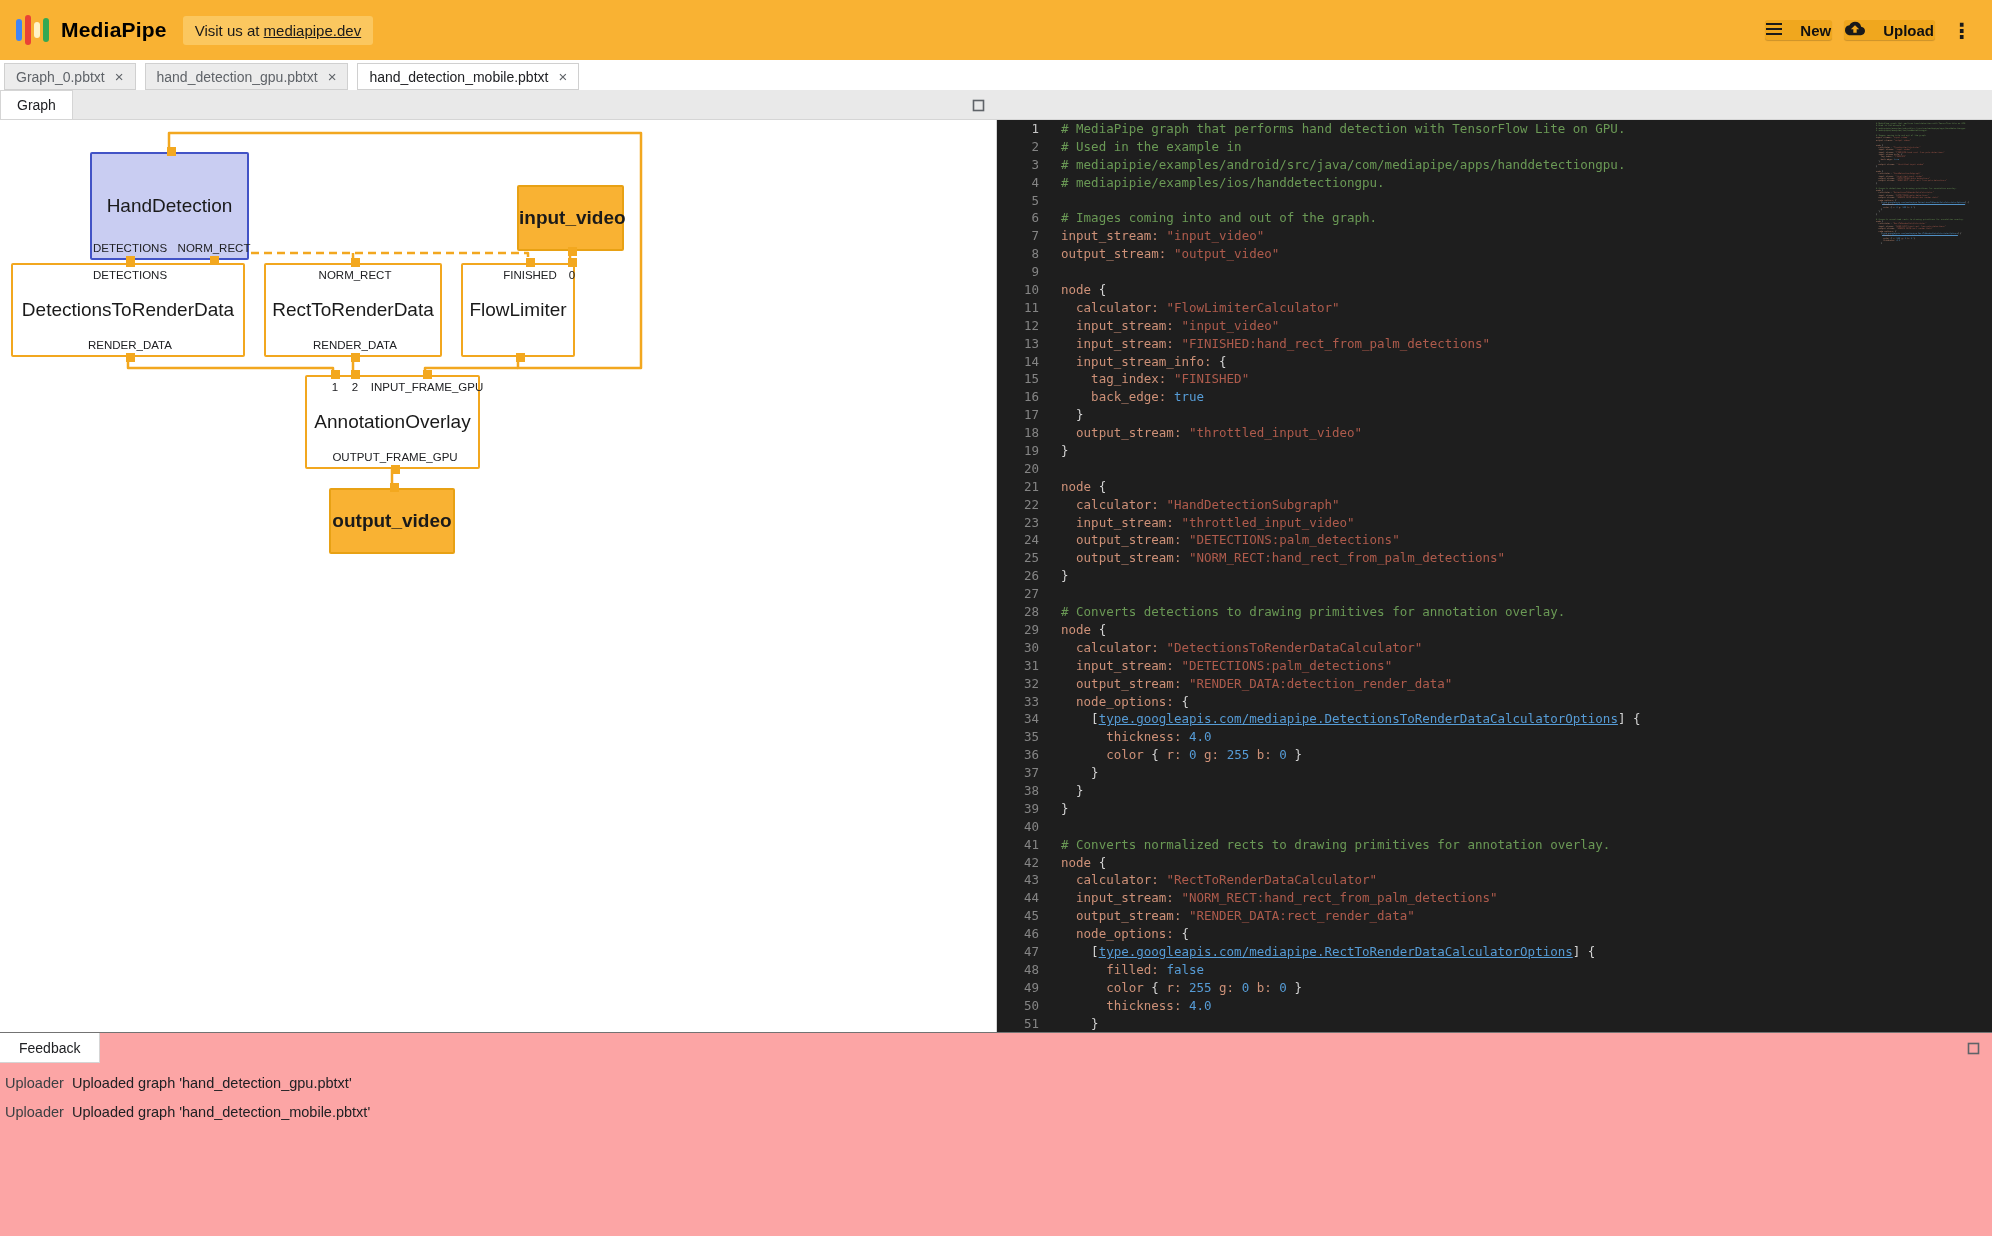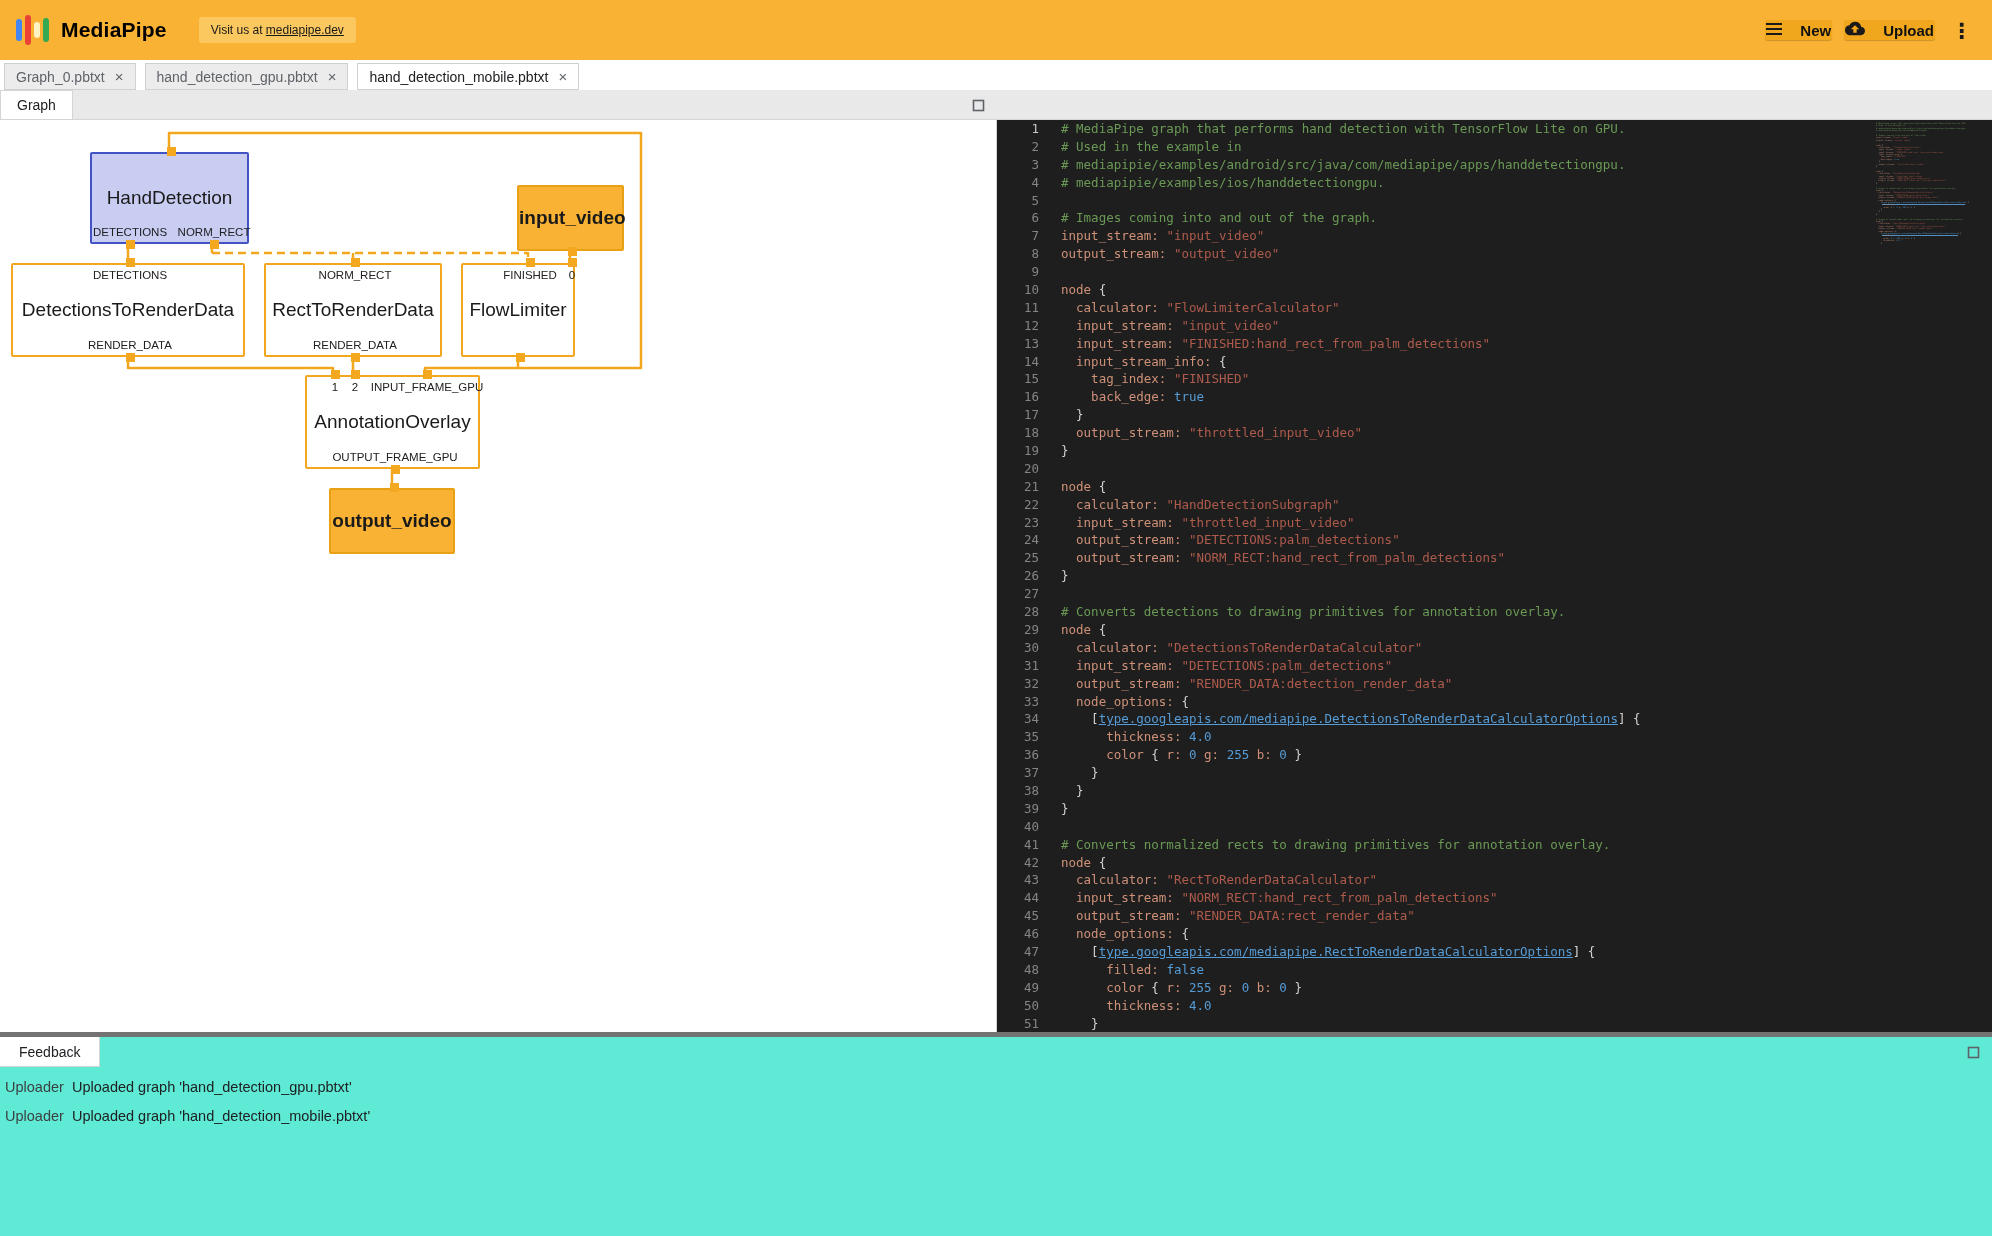--- a/index.html
+++ b/index.html
@@ -9,21 +9,21 @@
 
   
   .topbar{position:absolute;left:0;top:0;width:100%;height:60px;background:#F9B233;display:flex;align-items:center;padding:0 16px;gap:12px}
   .logo{display:flex;align-items:center;gap:3px;height:36px}
   .logo i{display:block;width:6px;border-radius:3px}
   .logo i:nth-child(1){height:22px;background:#4285F4}
   .logo i:nth-child(2){height:30px;background:#EA4335}
   .logo i:nth-child(3){height:16px;background:#FFF3C4}
   .logo i:nth-child(4){height:24px;background:#34A853}
   .app-title{font-size:21px;font-weight:700;color:#000000;letter-spacing:.2px}
-  .visit-chip{margin-left:20px;background:#FBC75F;border-radius:3px;padding:6px 12px;font-size:12px;color:#1A1A1A;white-space:nowrap}
+  .visit-chip{margin-left:4px;background:#FBC75F;border-radius:3px;padding:6px 12px;font-size:15px;color:#1A1A1A;white-space:nowrap}
   .visit-link{color:#1A1A1A;text-decoration:underline;cursor:pointer}
   .spacer{flex:1}
   .hdr-btn{display:flex;align-items:center;gap:18px;background:#F0A71E;border:none;border-radius:3px;height:20px;padding:0 1px;font-size:15px;font-weight:700;color:#111;font-family:inherit;box-shadow:0 1px 1px rgba(0,0,0,.18);cursor:pointer;white-space:nowrap}
   .kebab{font-size:21px;font-weight:700;color:#1A1A1A;padding:0 4px;cursor:pointer;line-height:1}
 
   
   .file-tabs{position:absolute;top:60px;left:0;width:100%;height:30px;background:#fff;display:flex;align-items:flex-start;padding-left:4px;gap:9px}
   .ftab{display:flex;align-items:center;gap:10px;margin-top:3px;height:27px;padding:0 11px;border:1px solid #D0D0D0;background:#ECECEC;color:#5F6368;font-size:14px;cursor:pointer;white-space:nowrap}
   .ftab.active{background:#fff;color:#202124}
   .ftab-x{font-size:15px;color:#5F6368;line-height:1;cursor:pointer}
@@ -65,21 +65,21 @@
   .tk-k{color:#CE9178}
   .tk-s{color:#AE5B4C}
   .tk-n{color:#569CD6}
   .tk-b{color:#569CD6}
   .tk-p{color:#D4D4D4}
   .tk-u{color:#569CD6;text-decoration:underline}
   .minimap{position:absolute;right:14px;top:2px;width:102px;font-family:"DejaVu Sans Mono","Liberation Mono",monospace;white-space:pre;overflow:hidden;opacity:.9}
   .mline{height:2.4px;line-height:2.4px;font-size:2px}
 
   
-  .feedback{position:absolute;top:1032px;left:0;width:100%;height:204px;background:#5eead4;border-top:5px solid #737373}
+  .feedback{position:absolute;top:1032px;left:0;width:100%;height:204px;background:#fca5a5;border-top:1px solid #737373}
   .fb-head{position:relative;height:30px}
   .fb-tab{display:inline-flex;align-items:center;height:30px;padding:0 19px;background:#fff;border-right:1px solid #D5D5D5;border-bottom:1px solid #D5D5D5;font-size:14px;color:#202124;cursor:pointer}
   .fb-rows{padding-top:5px}
   .fb-row{display:flex;align-items:center;height:29px;padding-left:5px;font-size:14.5px}
   .fb-source{width:67px;color:#3C4043}
   .fb-message{color:#202124}
 </style>
 </head>
 <body>
 
@@ -147,21 +147,21 @@
         <path d="M212,133 L528,133 L528,144" class="edge dashed"></path>
         <path d="M353,133 L353,144" class="edge"></path>
         <path d="M570,126 L570,144" class="edge"></path>
         <path d="M518,238 L518,248 L641,248 L641,13 L169,13 L169,32" class="edge"></path>
         <path d="M518,248 L425,248 L425,255" class="edge"></path>
         <path d="M128,238 L128,248 L333,248 L333,255" class="edge"></path>
         <path d="M353,238 L353,255" class="edge"></path>
         <path d="M392,349 L392,368" class="edge"></path>
       </svg>
     <div id="graph-nodes">
-        <div class="gnode selected" style="left: 90px; top: 32px; width: 159px; height: 92px;">
+        <div class="gnode selected" style="left: 90px; top: 32px; width: 159px; height: 108px;">
           <span class="psq top" style="left: 74.5px;"></span>
           <span class="psq bottom" style="left: 33.5px;"></span>
           <span class="psq bottom" style="left: 117.5px;"></span>
           <div class="port-row top"></div>
           <div class="title">HandDetection</div>
           <div class="port-row bottom">
             <span class="port-label" style="left: 38px;">DETECTIONS</span>
             <span class="port-label" style="left: 122px;">NORM_RECT</span>
           </div>
         </div>

